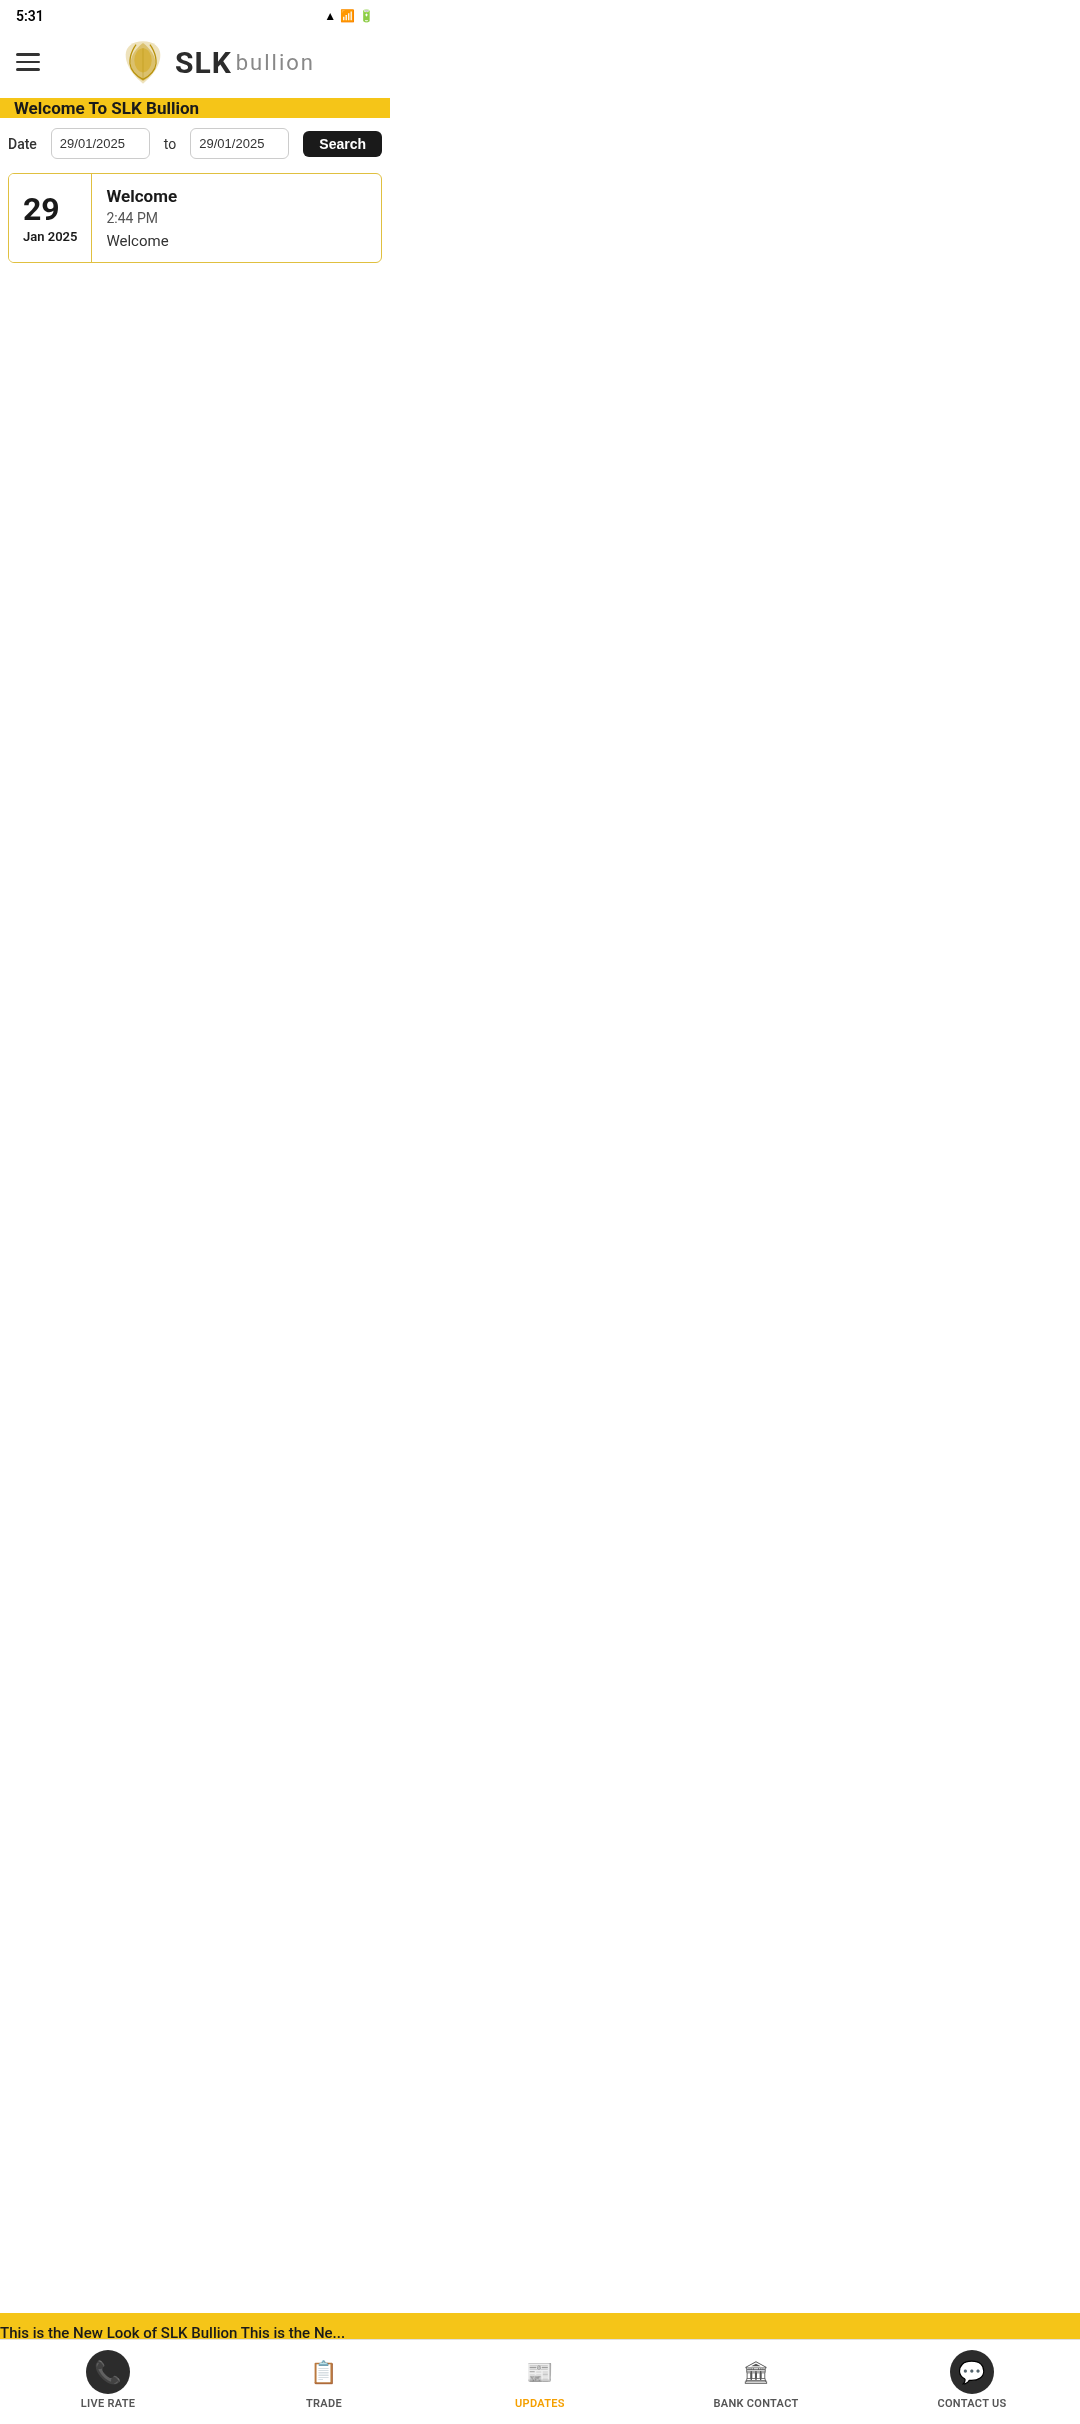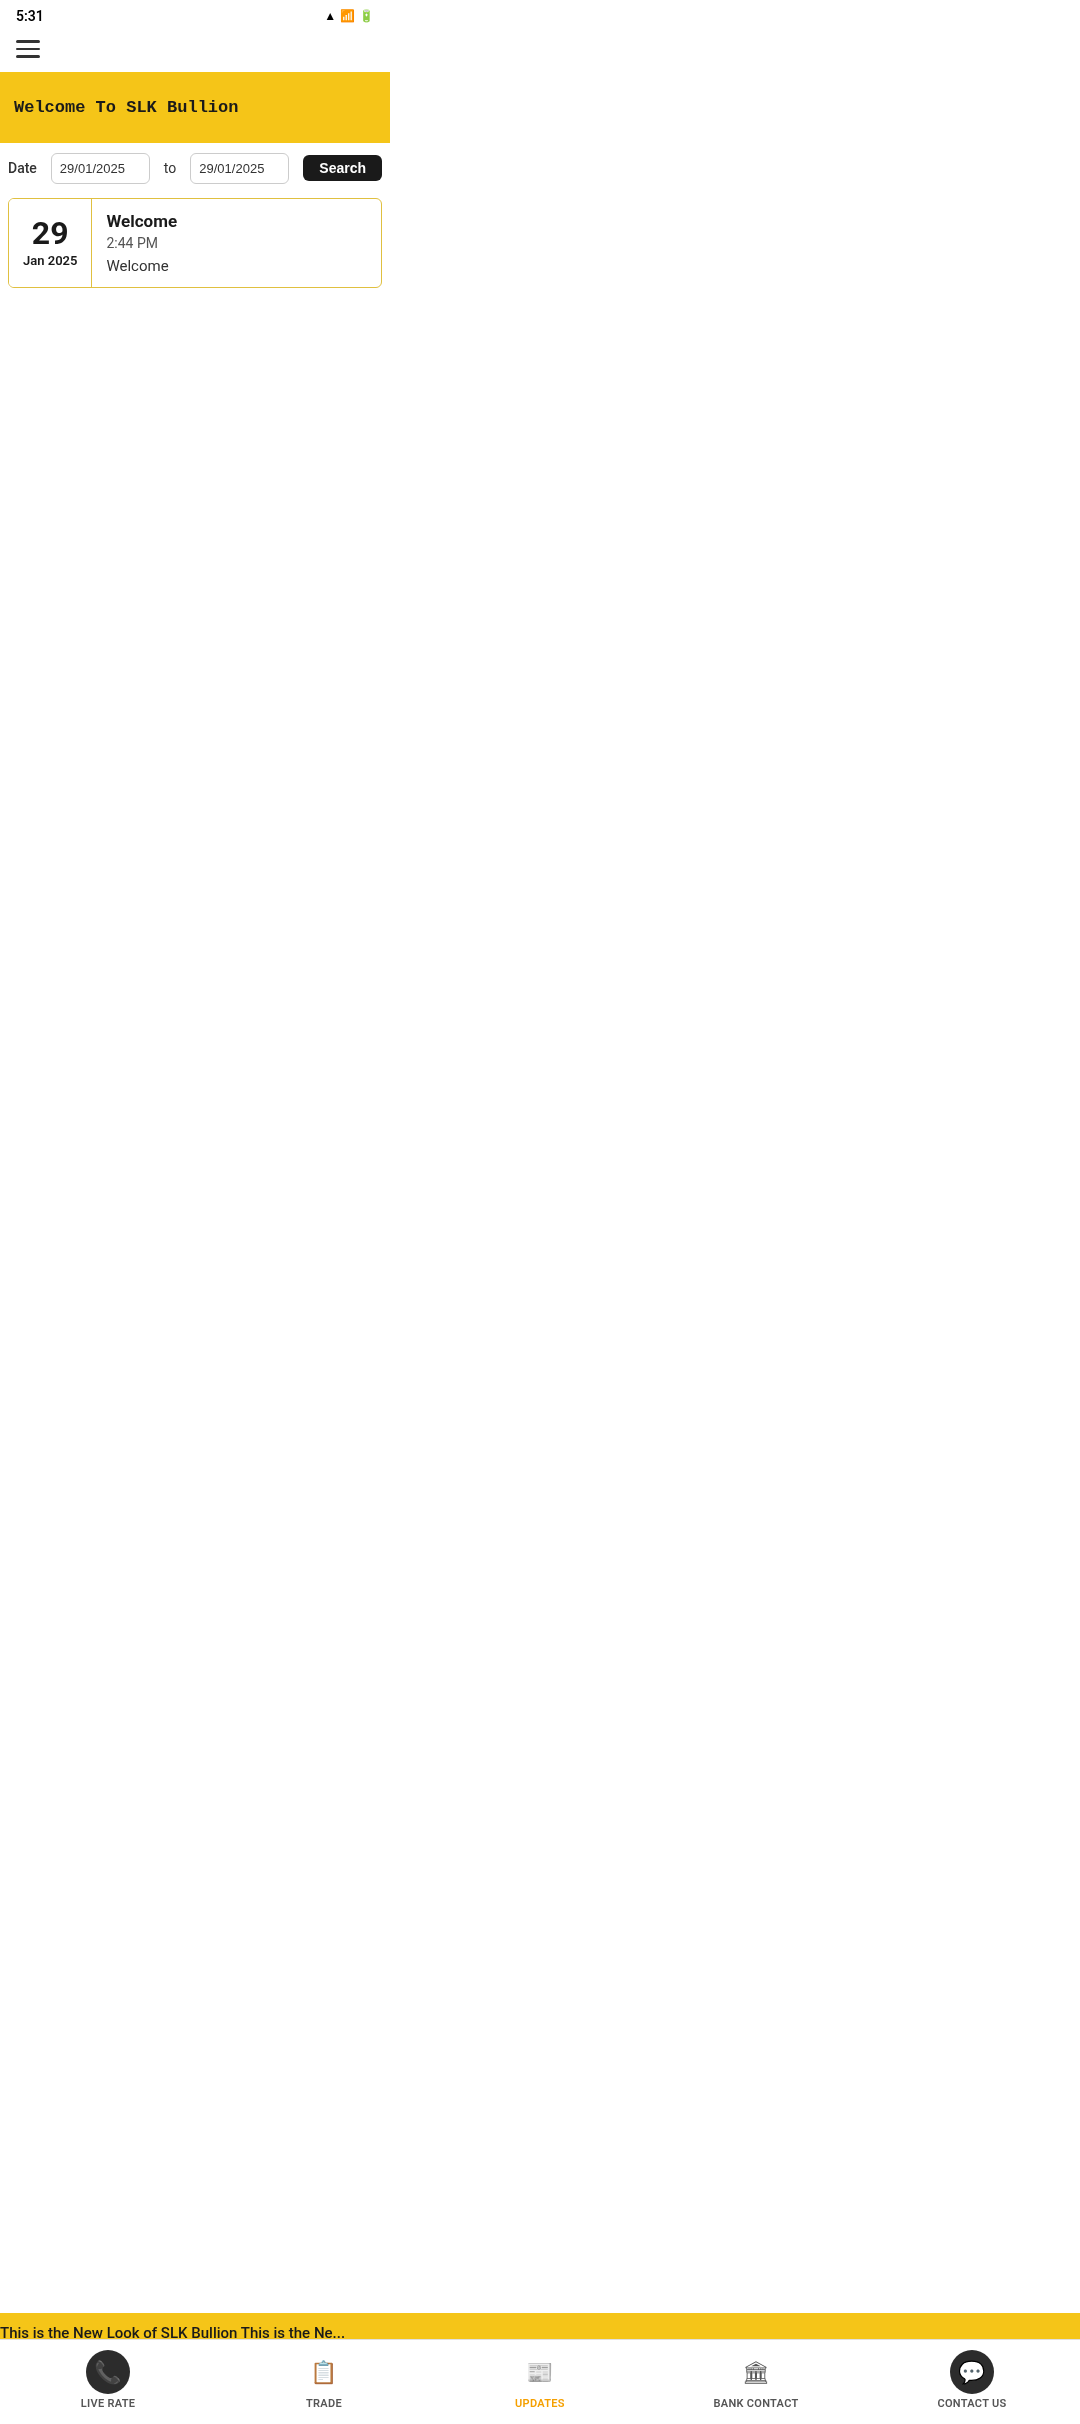--- a/index.html
+++ b/index.html
@@ -80,22 +80,21 @@
       font-size: 22px;
       font-weight: 400;
       color: #888;
       margin-left: 4px;
       letter-spacing: 2px;
     }
 
     
     .welcome-banner {
       background: #f5c518;
-      padding: 26px 14px;
-      font-family: Liberation Mono, monospace;
+      padding: 0 14px;
     }
     .welcome-text {
       font-size: 17px;
       font-weight: 700;
       color: #1a1a1a;
     }
 
     
     .date-search-bar {
       display: flex;
@@ -143,21 +142,21 @@
       border: 1.5px solid #e0c040;
       border-radius: 6px;
       display: flex;
       overflow: hidden;
     }
     .entry-date-box {
       background: #fff;
       padding: 16px 14px;
       display: flex;
       flex-direction: column;
-      align-items: center;
+      align-items: flex-start;
       justify-content: center;
       min-width: 80px;
       border-right: 1.5px solid #e0c040;
     }
     .entry-day {
       font-size: 32px;
       font-weight: 700;
       color: #1a1a1a;
       line-height: 1;
     }
@@ -280,20 +279,33 @@
     <span class="status-icon">🔋</span>
   </div>
 </div>
 
 <div class="header">
   <button class="menu-btn">
     <div class="menu-line"></div>
     <div class="menu-line"></div>
     <div class="menu-line"></div>
   </button>
+  <div class="logo-container">
+
+    <svg class="logo-icon" viewBox="0 0 60 60" fill="none" xmlns="http://www.w3.org/2000/svg">
+      <path d="M30 55 C30 55 10 40 10 22 C10 12 18 6 30 6 C42 6 50 12 50 22 C50 40 30 55 30 55Z" fill="#c8a020" opacity="0.3"></path>
+      <path d="M30 8 C30 8 16 18 16 30 C16 40 22 48 30 52 C38 48 44 40 44 30 C44 18 30 8 30 8Z" fill="#c8a020" opacity="0.5"></path>
+      <path d="M22 10 C22 10 14 20 15 32 C16 40 22 46 30 50" stroke="#b8920a" stroke-width="1.5" fill="none"></path>
+      <path d="M38 10 C38 10 46 20 45 32 C44 40 38 46 30 50" stroke="#b8920a" stroke-width="1.5" fill="none"></path>
+      <ellipse cx="30" cy="28" rx="10" ry="14" fill="#d4aa20" opacity="0.6"></ellipse>
+      <path d="M30 14 L30 50" stroke="#b8920a" stroke-width="1" opacity="0.5"></path>
+    </svg>
+    <span class="logo-text-slk">SLK</span>
+    <span class="logo-text-bullion">bullion</span>
+  </div>
 </div>
 
 <div class="welcome-banner">
   <span class="welcome-text">Welcome To SLK Bullion</span>
 </div>
 
 <div class="date-search-bar">
   <span class="date-label">Date</span>
   <input class="date-input" type="text" value="29/01/2025" style="">
   <span class="to-label">to</span>

